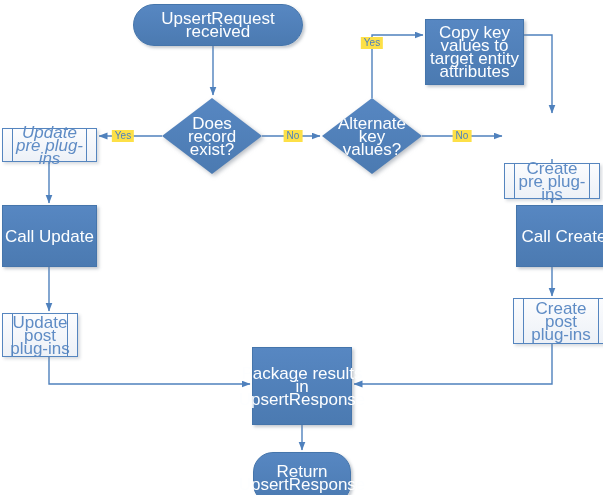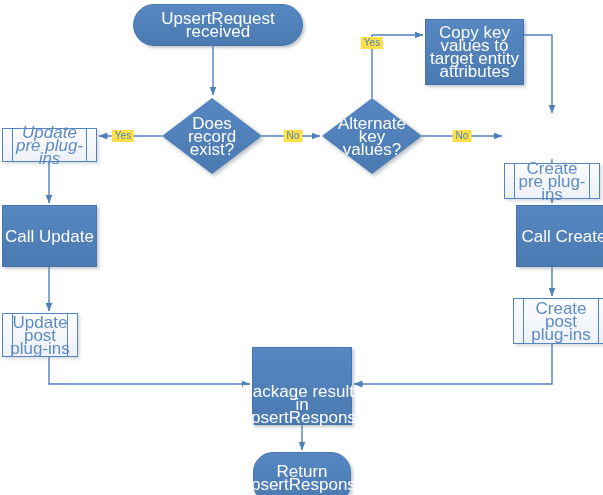--- a/index.html
+++ b/index.html
@@ -149,21 +149,21 @@
   </div>
 
   <div class="node blue-fill" style="left:504px; top:205px; width:96px; height:62px;margin-left:12px;">
     <span class="node-label">Call Create</span>
   </div>
 
   <div class="node predef" style="left:504px; top:298px; width:96px; height:46px;margin-left:9px;">
     <span class="node-label" style="max-width:72px;">Create post plug-ins</span>
   </div>
 
-  <div class="node blue-fill" style="left:252px; top:347px; width:100px; height:78px; padding:0 16px;align-items:flex-end;">
+  <div class="node blue-fill" style="left:252px; top:347px; width:100px; height:78px; padding:0 16px;">
     <span class="node-label">Package results in UpsertResponse</span>
   </div>
 
   <div class="node blue-fill terminator-small" style="left:253px; top:452px; width:98px; height:52px;">
     <span class="node-label">Return UpsertResponse</span>
   </div>
 
   <span class="edge-label" style="left:123px; top:136px;">Yes</span>
   <span class="edge-label" style="left:293px; top:136px;">No</span>
   <span class="edge-label" style="left:372px; top:43px;">Yes</span>

